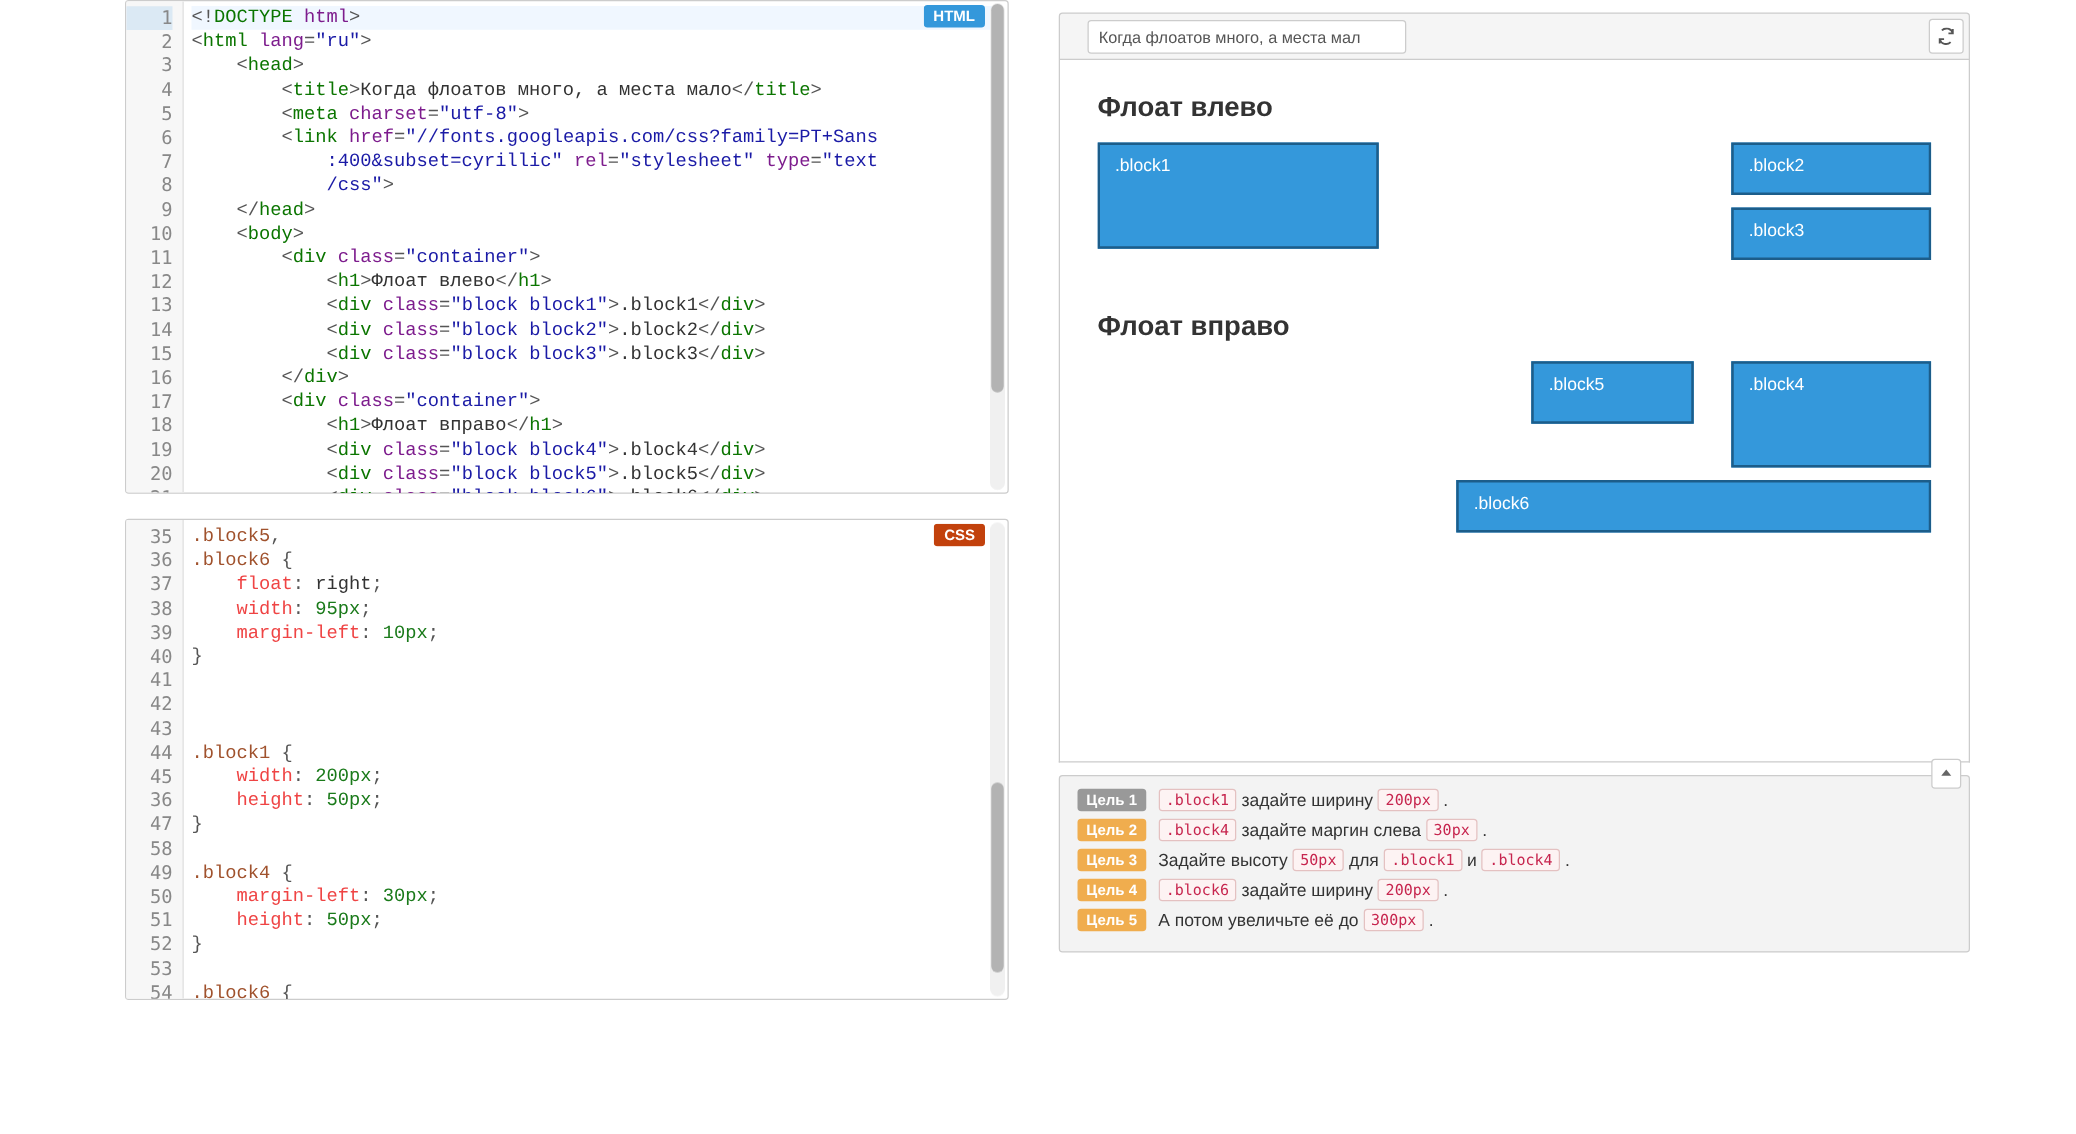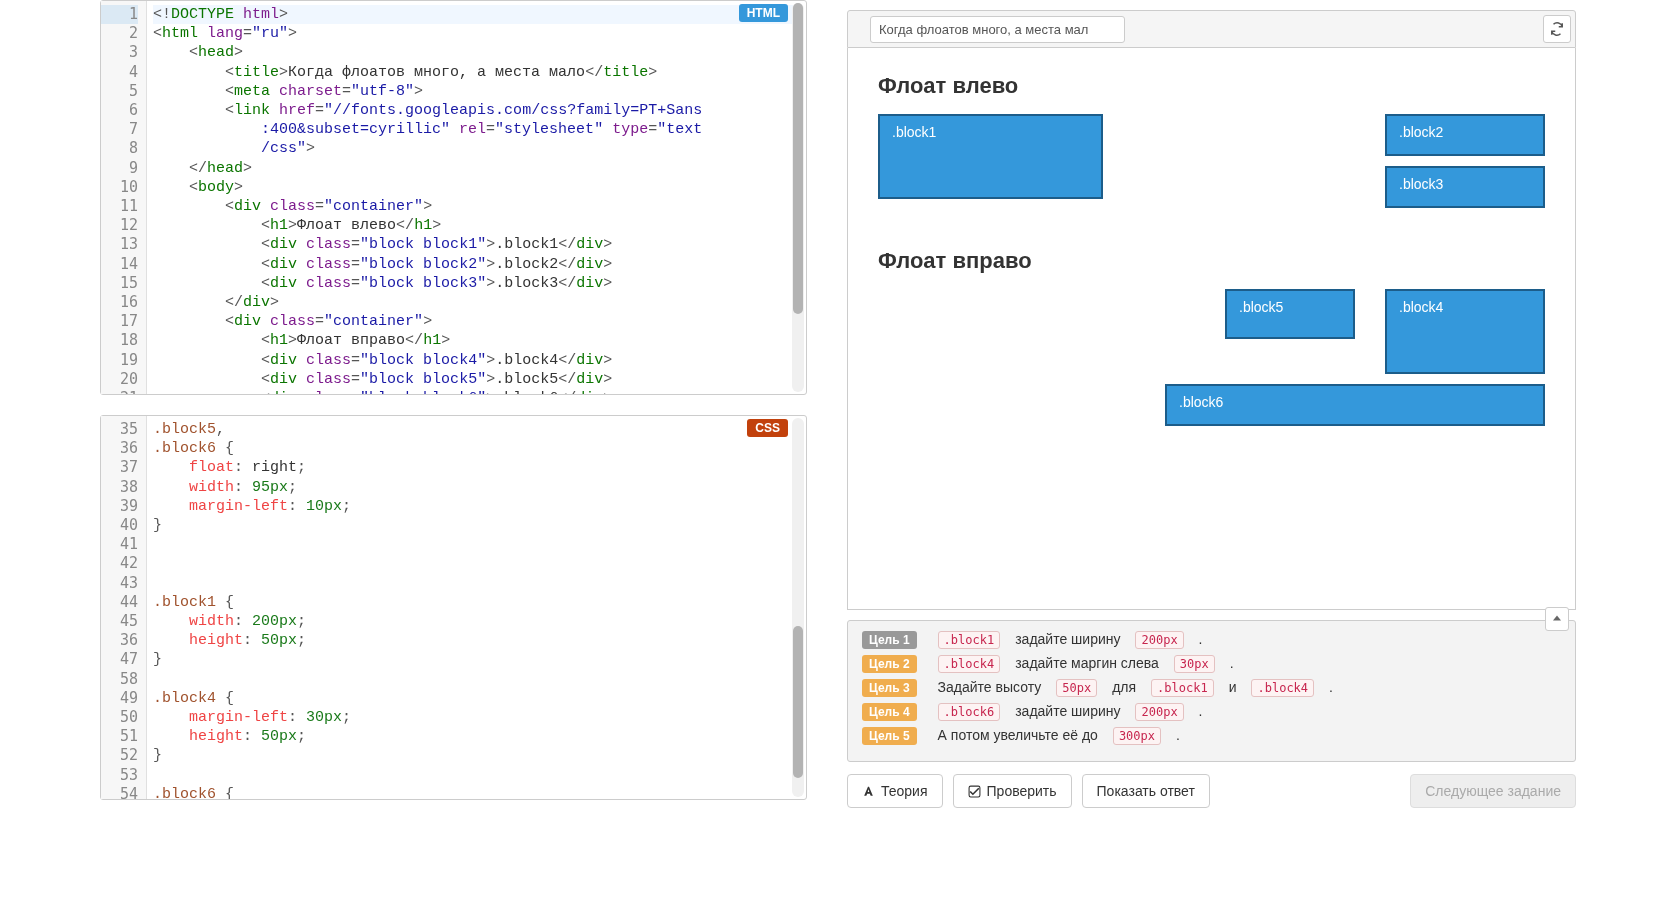--- a/index.html
+++ b/index.html
@@ -43,21 +43,21 @@
 .fl { float: left; margin-right: 10px; }
 .fr { float: right; margin-left: 10px; }
 .b1 { width: 225px; height: 85px; }
 .b2 { width: 160px; height: 42px; }
 .b3 { width: 160px; height: 42px; clear: right; }
 .b4 { width: 160px; height: 85px; margin-left: 30px; }
 .b5 { width: 130px; height: 50px; }
 .b6 { width: 380px; height: 42px; clear: both; }
 
 .goals { margin-top: 10px; border: 1px solid #ccc; border-radius: 3px; padding: 10px 14px; background: #f3f3f3; position: relative; font-size: 14px; }
-.goal-row { margin-bottom: 6px; display: flex; flex-wrap: wrap; gap: 15px; }
+.goal-row { margin-bottom: 6px; display: flex; align-items: center; flex-wrap: wrap; gap: 4px; }
 .goal-badge { display: inline-block; padding: 2px 7px; border-radius: 3px; color: #fff; font-size: 12px; font-weight: bold; margin-right: 6px; }
 .g-gray { background: #999; }
 .g-orange { background: #f0ad4e; }
 .code-chip { display: inline-block; padding: 1px 5px; border: 1px solid #e4c1c1; border-radius: 3px; background: #fdf3f3; color: #c7254e; font-family: Consolas, monospace; font-size: 12px; }
 .collapse-btn { position: absolute; top: -14px; right: 6px; width: 24px; height: 24px; border: 1px solid #ccc; border-radius: 3px; background: #fff; display: flex; align-items: center; justify-content: center; color: #666; font-size: 14px; }
 
 .action-bar { margin-top: 12px; display: flex; gap: 10px; align-items: center; }
 .btn { padding: 8px 14px; border: 1px solid #ccc; border-radius: 4px; background: #fff; font-size: 14px; color: #333; display: inline-flex; align-items: center; gap: 6px; }
 .btn-disabled { background: #eee; color: #aaa; border-color: #ddd; margin-left: auto; }
 .btn svg { width: 13px; height: 13px; }
@@ -199,35 +199,14 @@
           </div>
           <div class="goal-row">
             <span class="goal-badge g-orange">Цель 5</span>
             <span>А потом увеличьте её до </span>
             <span class="code-chip">300px</span>
             <span> .</span>
           </div>
         </div>
     </div>
 
-    <div class="action-bar">
-      <button class="btn">
-        <svg viewBox="0 0 24 24" fill="currentColor">
-            <path d="M4 20h4l1.5-4h5L16 20h4L13 3h-2L4 20zm6.5-7L12 8l1.5 5h-3z"></path>
-          </svg>
-        <span>Теория</span>
-      </button>
-      <button class="btn">
-        <svg viewBox="0 0 24 24" fill="none" stroke="currentColor" stroke-width="3">
-            <path d="M4 12l5 5L20 6"></path>
-            <rect x="2" y="2" width="20" height="20" rx="3" stroke-width="2"></rect>
-          </svg>
-        <span>Проверить</span>
-      </button>
-      <button class="btn">
-        <span>Показать ответ</span>
-      </button>
-      <button class="btn btn-disabled">
-        <span>Следующее задание</span>
-      </button>
-    </div>
   </div>
 </div>
 
 </body></html>

